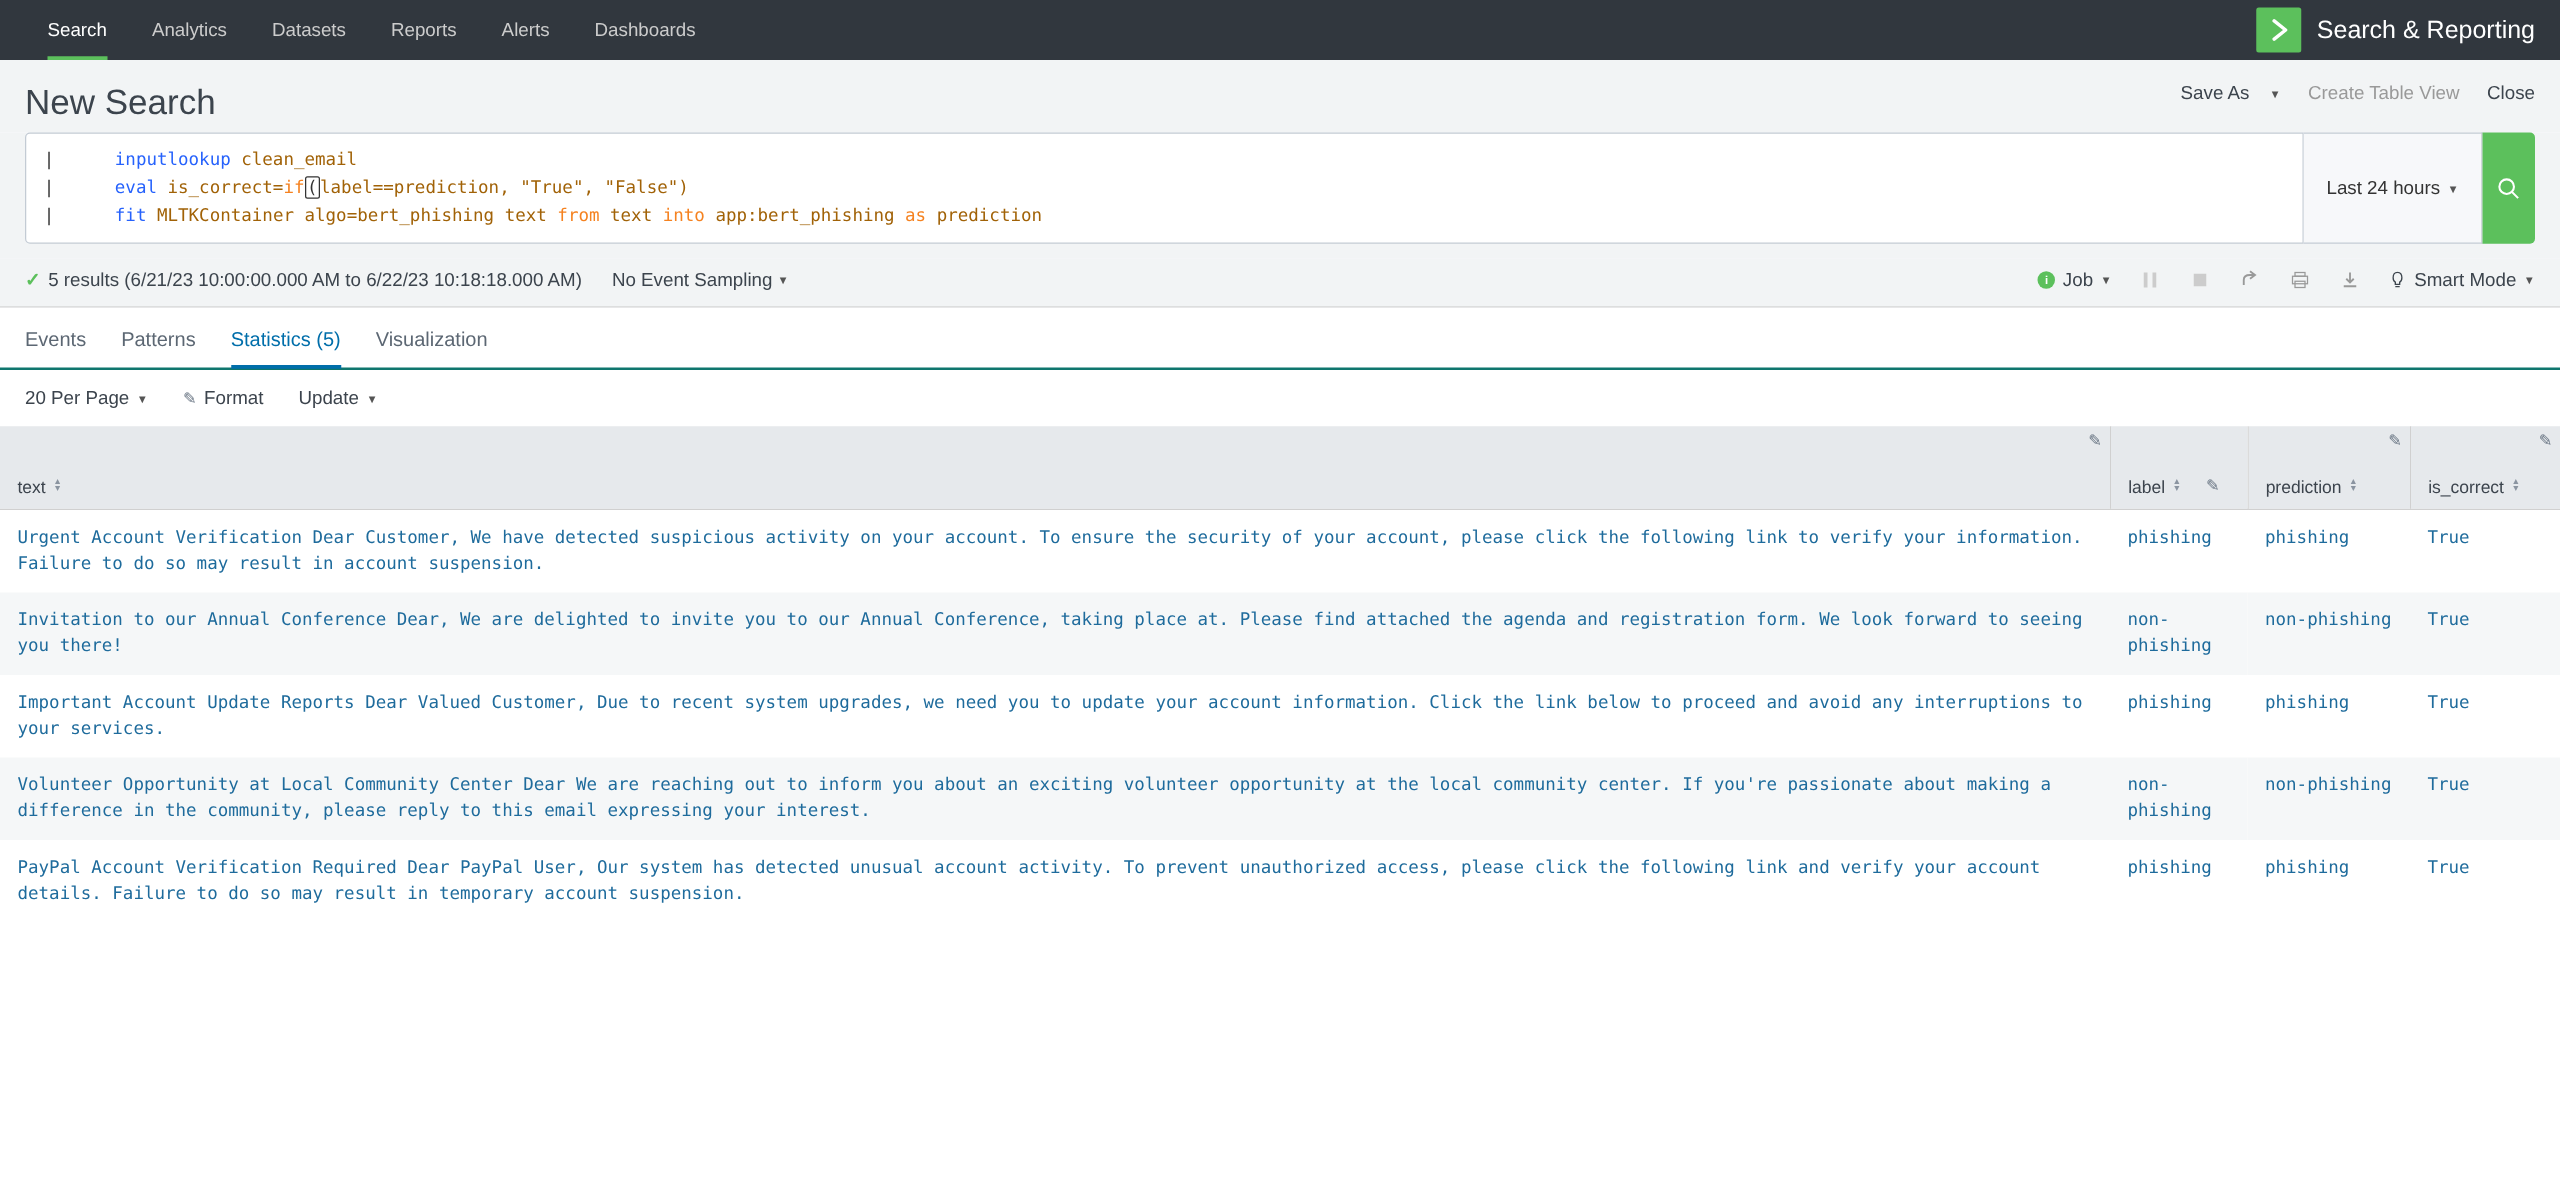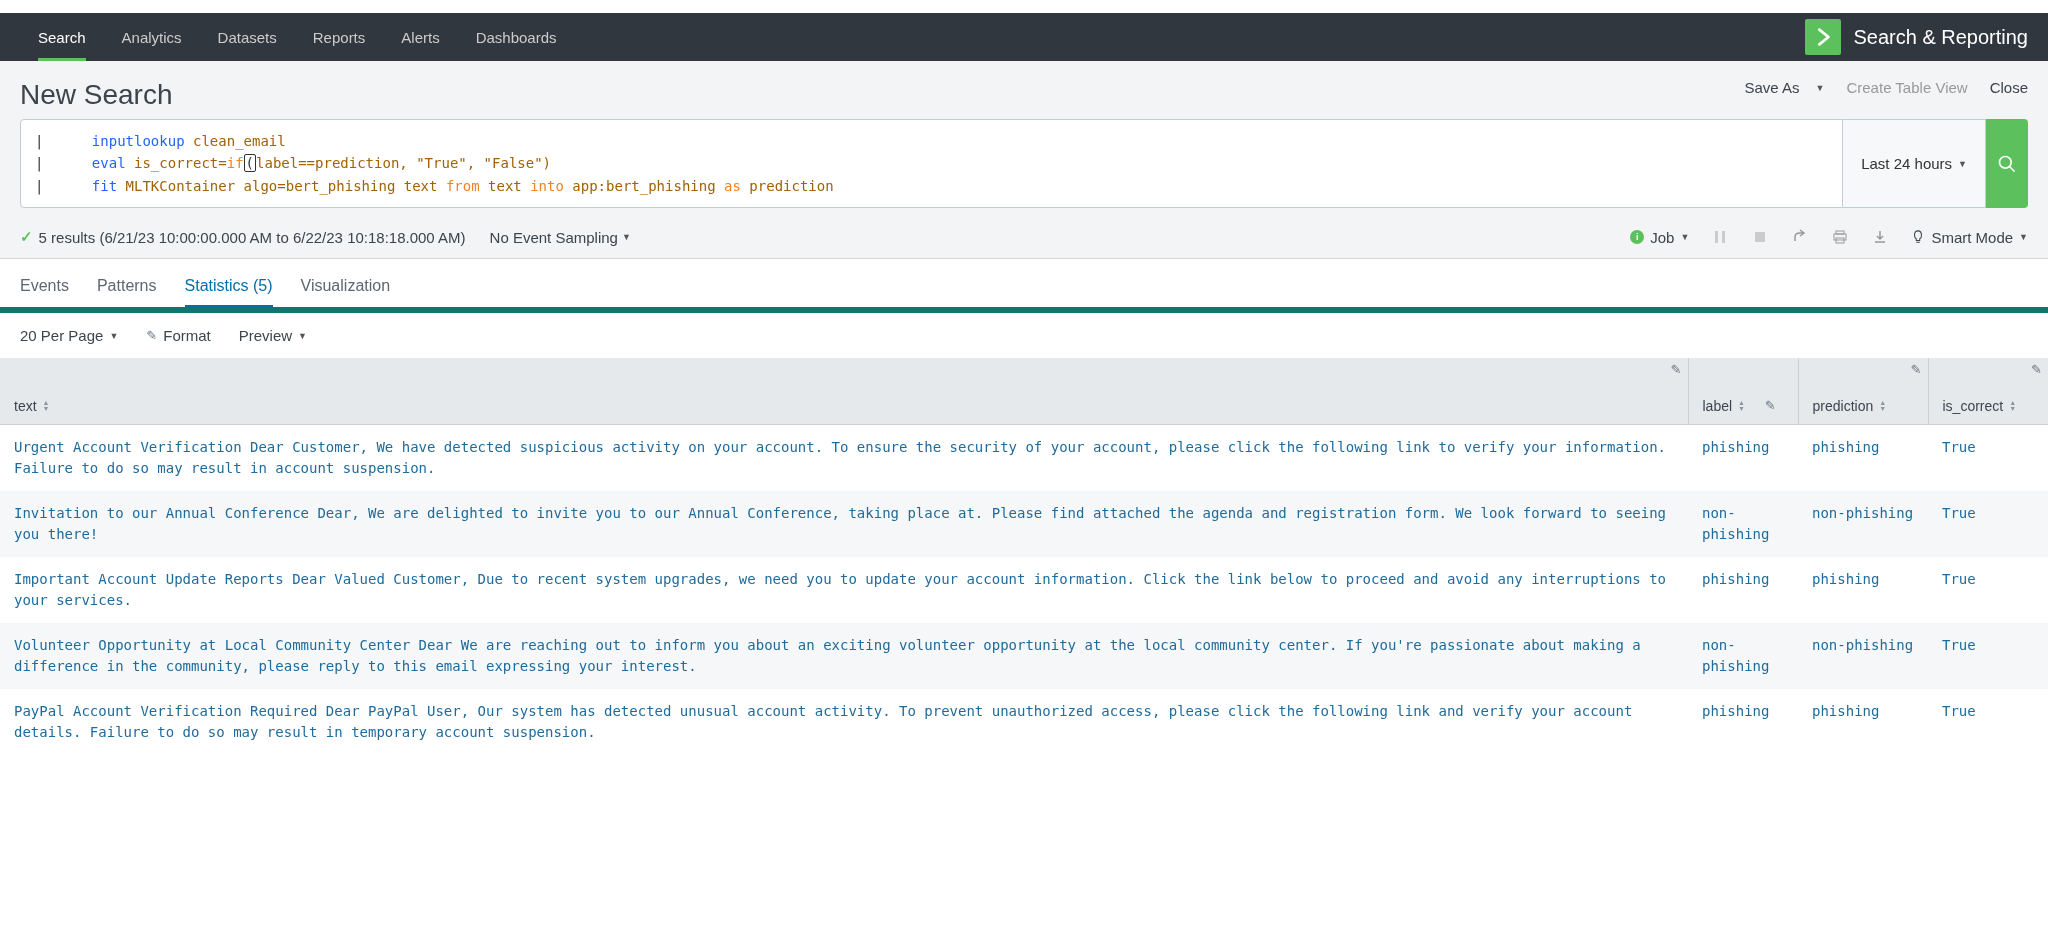--- a/index.html
+++ b/index.html
@@ -1,18 +1,18 @@
 <!DOCTYPE html>
 <html><head>
 <meta charset="utf-8">
 <style>
 * { margin: 0; padding: 0; box-sizing: border-box; }
 body { font-family: -apple-system, "Helvetica Neue", Helvetica, Arial, sans-serif; font-size: 14px; color: #333; background: #fff; }
 
-.top-nav { background: #31373e; height: 48px; display: flex; align-items: center; padding: 0 20px; justify-content: space-between; margin-top: 13px; }
+.top-nav { background: #31373e; height: 48px; display: flex; align-items: center; padding: 0 20px; justify-content: space-between; }
 .nav-left { display: flex; align-items: center; height: 100%; }
 .nav-item { color: #ccc; padding: 0 18px; height: 100%; display: flex; align-items: center; cursor: pointer; font-size: 15px; position: relative; }
 .nav-item.active { color: #fff; }
 .nav-item.active::after { content: ""; position: absolute; bottom: 0; left: 18px; right: 18px; height: 3px; background: #5cc05c; }
 .nav-right { display: flex; align-items: center; gap: 12px; }
 .app-logo { width: 36px; height: 36px; background: #5cc05c; display: flex; align-items: center; justify-content: center; border-radius: 2px; }
 .app-logo svg { width: 22px; height: 22px; }
 .app-title { color: #fff; font-size: 20px; font-weight: 400; }
 
 .page-header { background: #f2f4f5; padding: 18px 20px 8px; display: flex; justify-content: space-between; align-items: flex-start; }
@@ -39,21 +39,21 @@
 .checkmark { color: #5cc05c; font-weight: bold; }
 .sampling { color: #3c444d; display: flex; align-items: center; gap: 4px; cursor: pointer; }
 .results-right { display: flex; align-items: center; gap: 22px; }
 .job-menu { display: flex; align-items: center; gap: 6px; cursor: pointer; color: #3c444d; font-size: 15px; }
 .job-status-dot { width: 14px; height: 14px; background: #5cc05c; border-radius: 50%; display: inline-flex; align-items: center; justify-content: center; color: #fff; font-size: 9px; font-weight: bold; }
 .icon-btn { color: #999; cursor: pointer; width: 18px; height: 18px; display: inline-flex; align-items: center; justify-content: center; }
 .icon-btn.disabled { color: #ccc; }
 .icon-btn svg { width: 16px; height: 16px; }
 .smart-mode { display: flex; align-items: center; gap: 6px; color: #3c444d; cursor: pointer; font-size: 15px; }
 
-.tabs { display: flex; gap: 28px; padding: 10px 20px 0; border-bottom: 6px solid #0f766e; }
+.tabs { display: flex; gap: 28px; padding: 10px 20px 0; border-bottom: 2px solid #0f766e; }
 .tab { padding: 8px 0 12px; color: #5c6773; font-size: 16px; cursor: pointer; position: relative; }
 .tab.active { color: #006eaa; }
 .tab.active::after { content: ""; position: absolute; bottom: -1px; left: 0; right: 0; height: 3px; background: #006eaa; }
 
 .table-controls { display: flex; gap: 28px; padding: 14px 20px; font-size: 15px; color: #3c444d; }
 .tc-item { display: flex; align-items: center; gap: 6px; cursor: pointer; }
 
 .data-table { width: 100%; border-collapse: collapse; }
 .data-table th { background: #e6e9ec; text-align: left; padding: 10px 14px; font-weight: 400; color: #3c444d; font-size: 14px; border-bottom: 1px solid #d0d0d0; position: relative; vertical-align: bottom; }
 .data-table th.label-col, .data-table th.pred-col, .data-table th.correct-col { border-left: 1px solid #d0d0d0; }
@@ -186,21 +186,21 @@
 <div class="table-controls">
   <div class="tc-item">
     <span>20 Per Page</span>
     <span class="caret">▼</span>
   </div>
   <div class="tc-item">
     <span class="pencil">✎</span>
     <span>Format</span>
   </div>
   <div class="tc-item">
-    <span>Preview</span>
+    <span>Update</span>
     <span class="caret">▼</span>
   </div>
 </div>
 
 <table class="data-table">
   <thead>
     <tr>
       <th class="text-col two-row-th">
         <div class="th-inner">
             <span>text</span>

